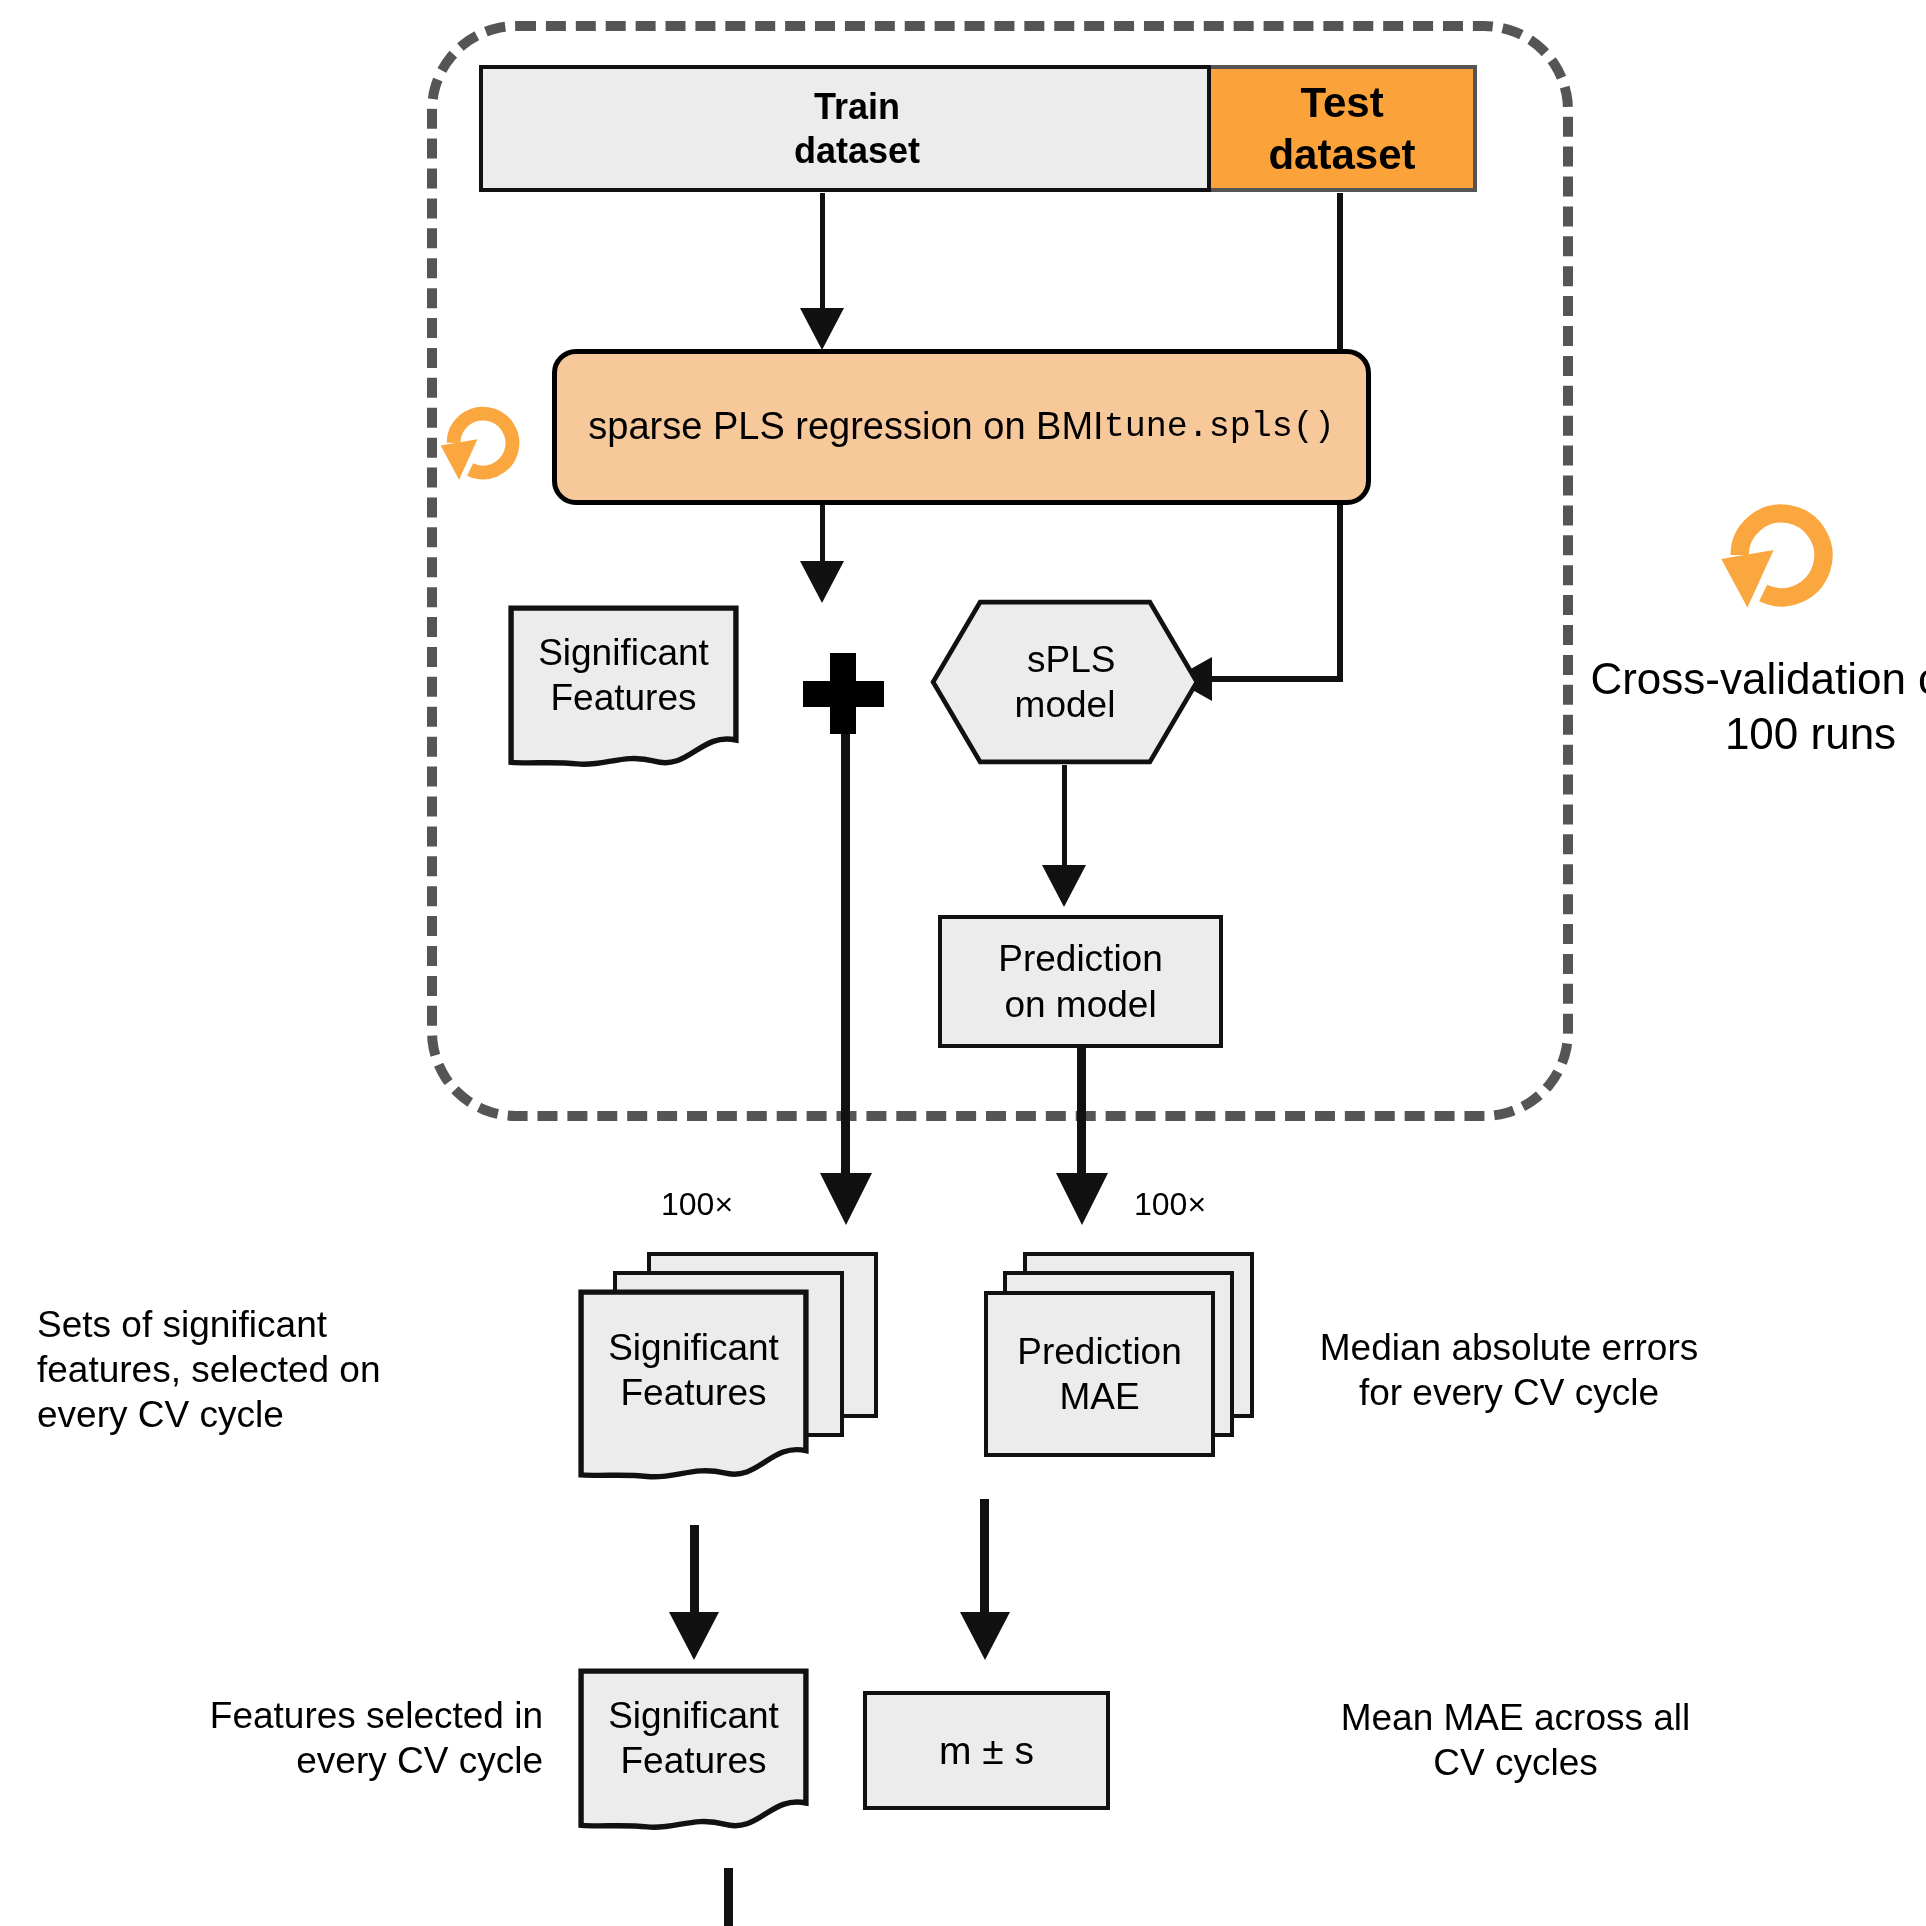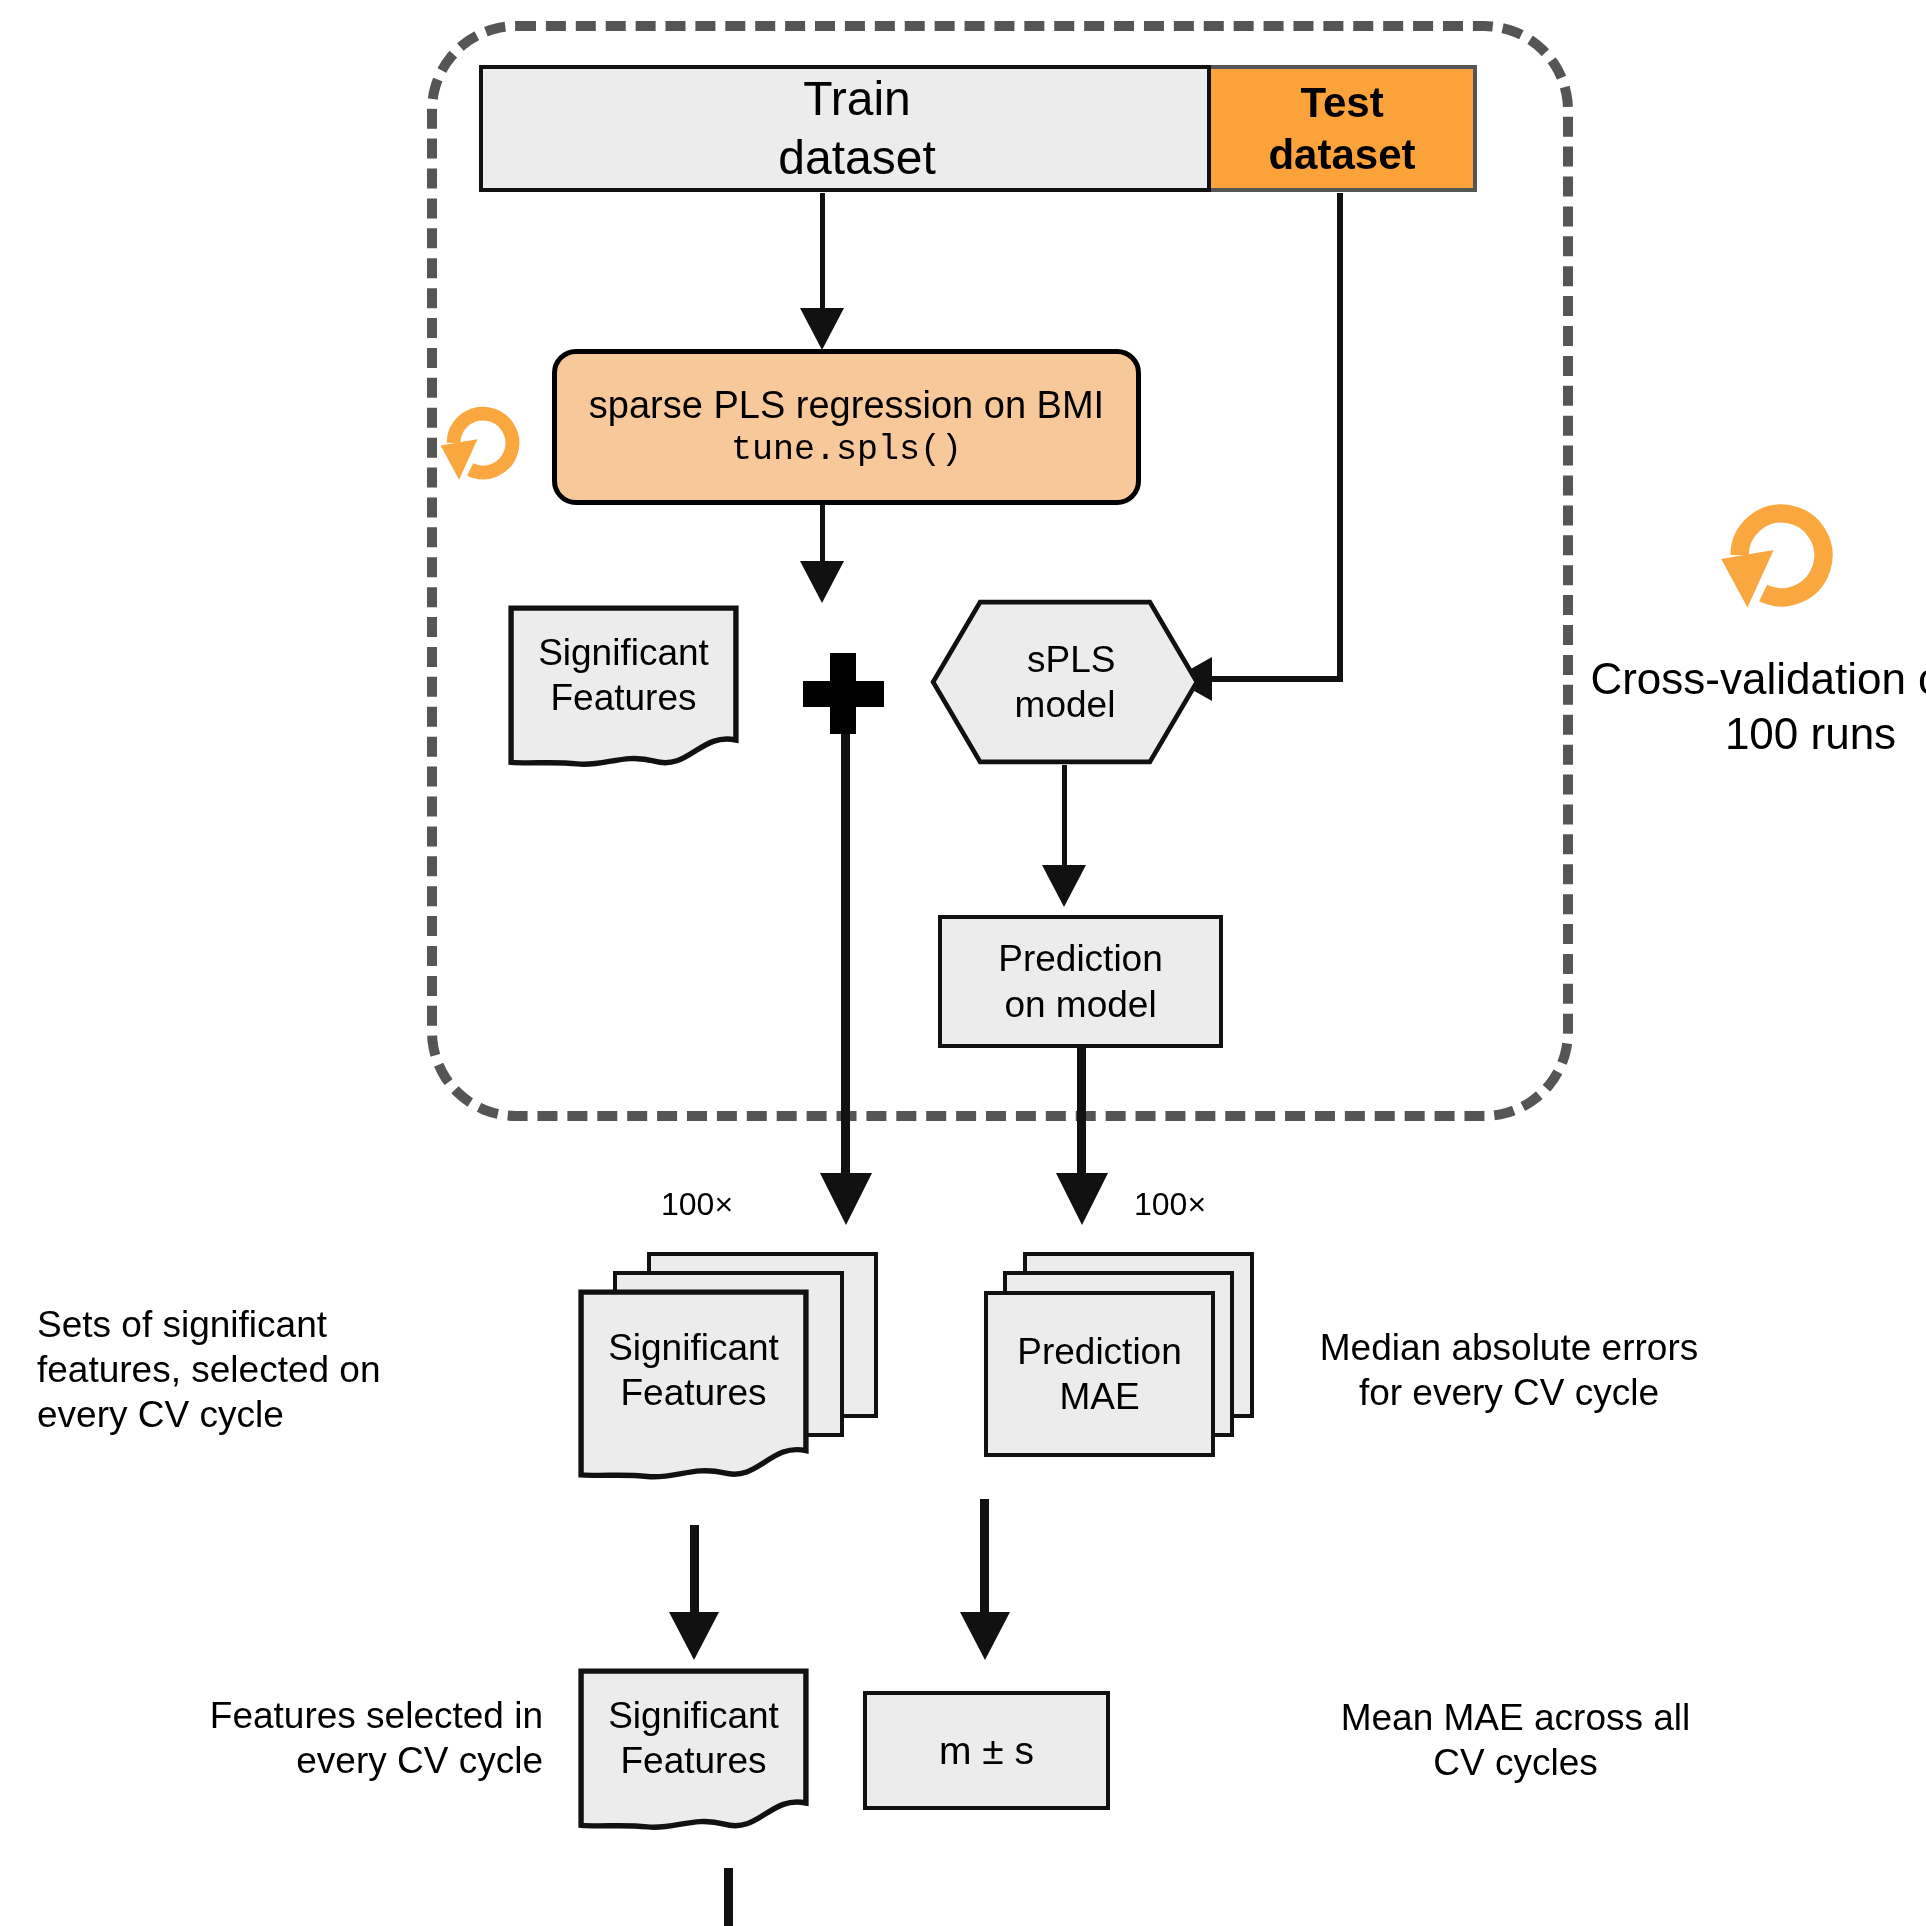--- a/index.html
+++ b/index.html
@@ -7,27 +7,27 @@
        font-family:"Liberation Sans", sans-serif;color:#000;overflow:hidden;}
   .abs{position:absolute;}
   .cen{display:flex;align-items:center;justify-content:center;text-align:center;}
   .lbl{font-size:37px;line-height:1.22;color:#000;}
   
   #cv-container{left:427px;top:21px;width:1146px;height:1100px;
       border:10px dashed #555;border-radius:89px;box-sizing:border-box;}
   
   #dataset-row{left:479px;top:65px;width:998px;height:127px;display:flex;}
   #train-dataset{flex:0 0 732px;background:#ececec;border:4.2px solid #111;
-      box-sizing:border-box;font-weight:normal;font-size:48px;line-height:1.22;padding-left:24px;}
+      box-sizing:border-box;font-weight:bold;font-size:36px;line-height:1.22;padding-left:24px;}
   #test-dataset{flex:1 1 auto;background:#FBA23B;border:4.2px solid #555;
       border-left:none;box-sizing:border-box;font-weight:bold;font-size:42px;line-height:1.22;}
   
   .proc{background:#F7C89A;border:5.4px solid #000;border-radius:24px;box-sizing:border-box;}
-  #spls-box{left:552px;top:349px;width:589px;height:156px;
-      flex-direction:column;font-size:38px;line-height:1.2;}
+  #spls-box{left:552px;top:349px;width:819px;height:156px;
+      flex-direction:row;font-size:38px;line-height:1.2;}
   #spls-box .mono{font-family:"Liberation Mono", monospace;font-size:35px;}
   
   .rect{background:#ececec;border:4.2px solid #111;box-sizing:border-box;
         font-size:37px;line-height:1.22;}
   #prediction-test{left:938px;top:915px;width:285px;height:133px;}
   #ms-box{left:863px;top:1691px;width:247px;height:119px;font-size:39px;}
   
   .doc{position:absolute;}
   .doc svg{position:absolute;left:0;top:0;width:100%;height:100%;}
   .doc .txt{position:absolute;left:0;top:0;width:100%;height:86%;

